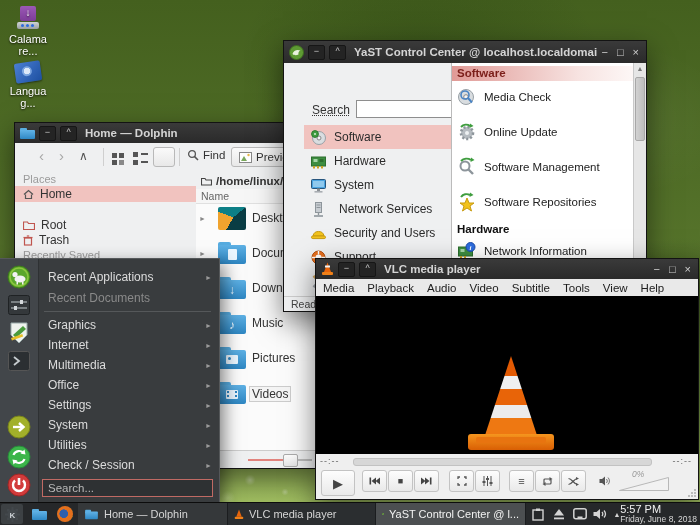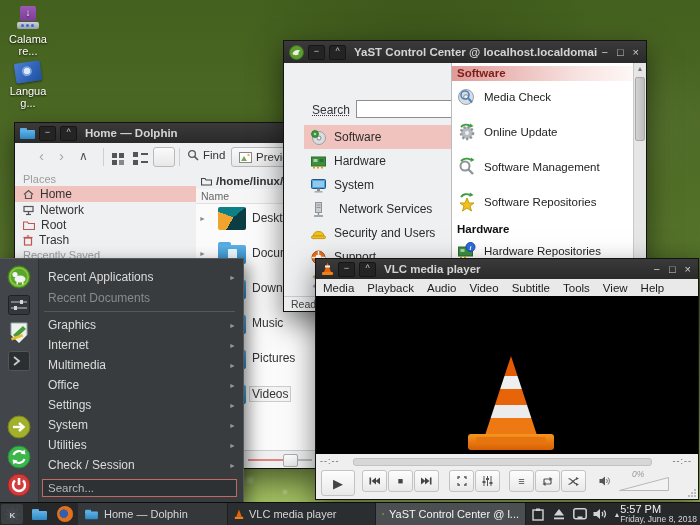--- a/index.html
+++ b/index.html
@@ -116,21 +116,21 @@
   .cone .base::after{content:"";position:absolute;left:8px;top:3px;right:8px;height:6px;background:#e87410;border-radius:2px;}
   .v-seek{position:absolute;left:0;right:0;top:195px;height:13px;}
   .v-time{position:absolute;top:2px;font-size:9px;color:#666;letter-spacing:1px;}
   .v-bar{position:absolute;left:37px;right:46px;top:4px;height:6px;background:#d7d7d7;border-radius:3px;border:1px solid #c2c2c2;}
   .v-controls{position:absolute;left:0;right:0;top:208px;bottom:0;background:#efefef;}
   .vbtn{position:absolute;top:3px;height:22px;border:1px solid #c3c3c3;border-radius:3px;background:linear-gradient(#fdfdfd,#e9e9e9);display:flex;align-items:center;justify-content:center;color:#444;box-sizing:border-box;}
   .v-vol-tri{position:absolute;width:50px;height:15px;}
   .grip{position:absolute;right:2px;bottom:2px;width:8px;height:8px;
     background:radial-gradient(circle at 7px 1px,#bbb 1px,transparent 1.4px),radial-gradient(circle at 7px 7px,#bbb 1px,transparent 1.4px),radial-gradient(circle at 4px 7px,#bbb 1px,transparent 1.4px),radial-gradient(circle at 1px 7px,#bbb 1px,transparent 1.4px),radial-gradient(circle at 4px 4px,#bbb 1px,transparent 1.4px),radial-gradient(circle at 7px 4px,#bbb 1px,transparent 1.4px);}
   
-  #menu{position:absolute;left:0;top:258px;width:244px;height:245px;background:#393c3e;border:1px solid #55585a;border-left:none;box-shadow:4px 6px 16px rgba(0,0,0,.5);z-index:40;box-sizing:border-box;}
+  #menu{position:absolute;left:0;top:258px;width:220px;height:245px;background:#393c3e;border:1px solid #55585a;border-left:none;box-shadow:4px 6px 16px rgba(0,0,0,.5);z-index:40;box-sizing:border-box;}
   .m-strip{position:absolute;left:0;top:0;width:38px;bottom:0;background:#42464a;border-right:1px solid #2e3133;}
   .m-ic{position:absolute;left:7px;width:24px;height:24px;}
   .m-item{position:absolute;left:38px;right:0;height:20px;display:flex;align-items:center;font-size:12px;color:#dcdcdc;padding-left:10px;}
   .m-item .arr{position:absolute;right:7px;font-size:7px;color:#9a9a9a;}
   .m-item.dis{color:#8a8a8a;}
   .m-sep{position:absolute;left:44px;right:8px;height:1px;background:#55585a;}
   .m-search{position:absolute;left:42px;right:6px;top:220px;height:18px;background:#2e3133;border:1px solid #c06a64;color:#b9b9b9;font-size:11.5px;font-family:inherit;padding:0 5px;box-sizing:border-box;}
   
   #taskbar{position:absolute;left:0;right:0;bottom:0;height:22px;background:#26282a;border-top:1px solid #0c0c0c;z-index:50;}
   .t-launch{position:absolute;top:1px;width:22px;height:20px;display:flex;align-items:center;justify-content:center;border-radius:2px;}
@@ -205,28 +205,20 @@
     </div>
     <div class="d-places">
       <div class="p-head" style="top:0px;">Places</div>
       <div class="p-item sel" style="top:13px;">
         <svg width="11" height="11" viewBox="0 0 11 11">
             <path d="M1 5.5 L5.5 1.5 L10 5.5" fill="none" stroke="#555" stroke-width="1.3"></path>
             <path d="M2.5 5.5 V9.5 H8.5 V5.5" fill="none" stroke="#555" stroke-width="1.2"></path>
           </svg>
         <span>Home</span>
       </div>
-      <div class="p-item" style="top:29px;">
-        <svg width="11" height="11" viewBox="0 0 11 11">
-            <rect x="1" y="1.5" width="9" height="5" fill="none" stroke="#555" stroke-width="1.2"></rect>
-            <line x1="5.5" y1="6.5" x2="5.5" y2="9" stroke="#555" stroke-width="1.2"></line>
-            <line x1="3" y1="9.5" x2="8" y2="9.5" stroke="#555" stroke-width="1.2"></line>
-          </svg>
-        <span>Network</span>
-      </div>
       <div class="p-item" style="top:44px;">
         <svg width="12" height="10" viewBox="0 0 12 10">
             <path d="M0.5 2 h4 l1 1.5 h6 v6 h-11 z" fill="none" stroke="#c0564f" stroke-width="1.2"></path>
           </svg>
         <span>Root</span>
       </div>
       <div class="p-item" style="top:59px;">
         <svg width="10" height="11" viewBox="0 0 10 11">
             <rect x="1.5" y="3" width="7" height="7" fill="none" stroke="#c0564f" stroke-width="1.2"></rect>
             <line x1="0.5" y1="2.5" x2="9.5" y2="2.5" stroke="#c0564f" stroke-width="1.2"></line>
@@ -424,21 +416,21 @@
       <div class="y-sec" style="top:160px;">Hardware</div>
       <div class="y-item" style="top:176px;">
         <svg width="20" height="20" viewBox="0 0 20 20">
             <rect x="1.5" y="6" width="14" height="9" fill="#3e8e41" stroke="#2c6e2e"></rect>
             <rect x="3.5" y="8" width="4" height="3" fill="#a5d6a7"></rect>
             <rect x="3" y="15" width="2" height="2.5" fill="#c9a227"></rect>
             <rect x="7" y="15" width="2" height="2.5" fill="#c9a227"></rect>
             <circle cx="13.5" cy="6" r="4.5" fill="#2d6cdf" stroke="#1b4aa8"></circle>
             <text x="13.5" y="8.5" font-size="7" fill="#fff" text-anchor="middle" font-family="Liberation Serif,serif" font-style="italic" font-weight="bold">i</text>
           </svg>
-        <span>Hardware Repositories</span>
+        <span>Network Information</span>
       </div>
     </div>
     <div class="y-scroll">
       <span class="arr">▲</span>
       <span class="thumb"></span>
     </div>
     <div class="y-status">Ready</div>
   </div>
 
   <div class="win" id="vlc">

